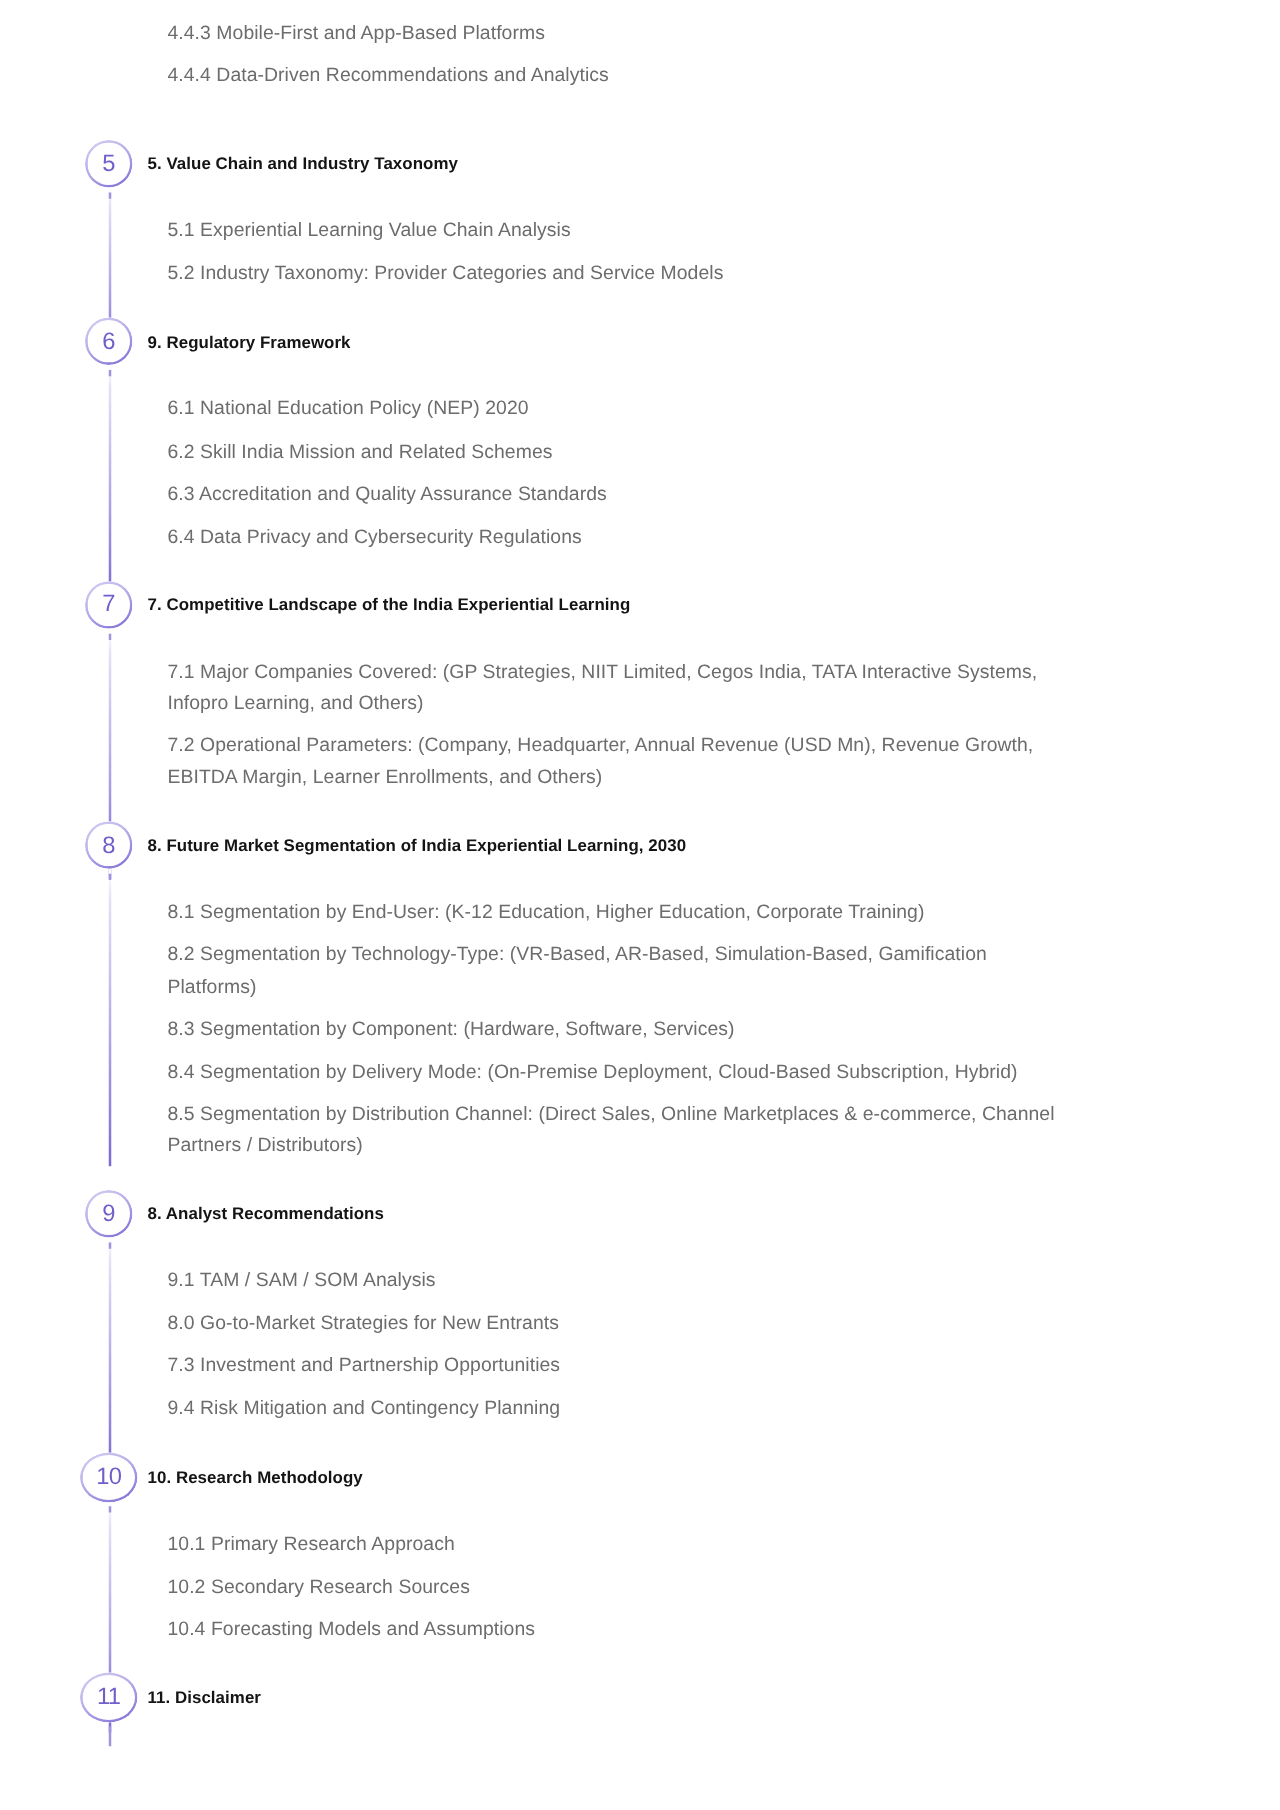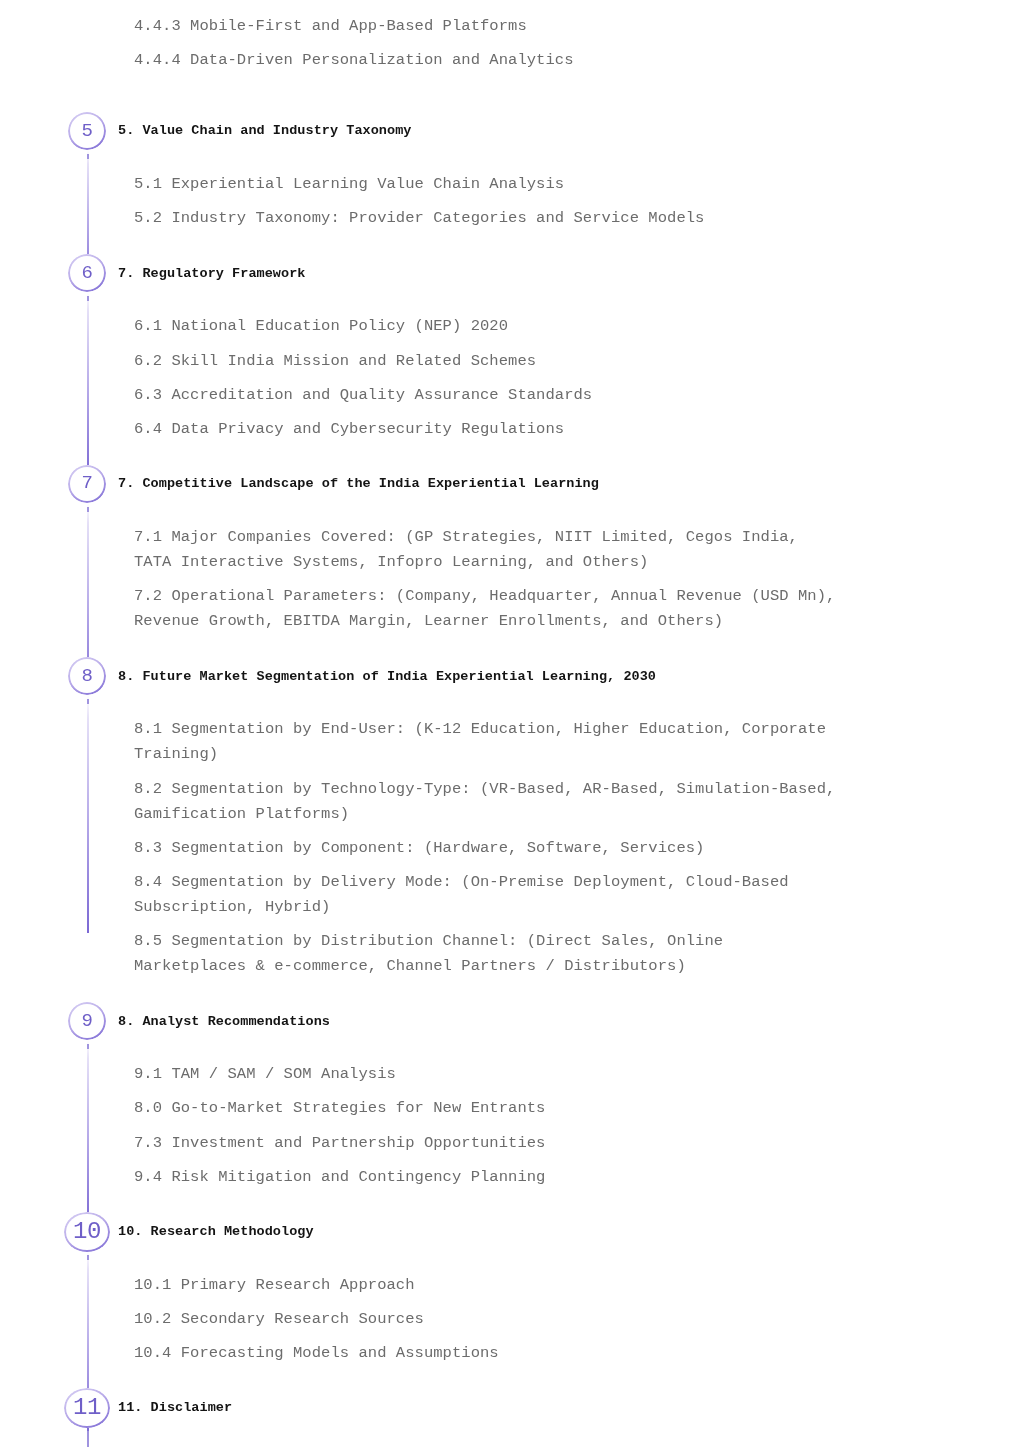--- a/index.html
+++ b/index.html
@@ -13,21 +13,20 @@
     position: relative;
     overflow: hidden;
     font-family: "Liberation Sans", sans-serif;
     -webkit-font-smoothing: antialiased;
   }
 
   
   #toc {
     position: relative;
     width: 888px;
-    font-family: Liberation Mono, monospace;
   }
 
   
   .orphan-block {
     padding-top: 0px;
   }
 
   
   .section {
     position: relative;
@@ -93,21 +92,21 @@
   .marker-num {
     position: relative;
     z-index: 1;
     font-size: 19px;
     font-weight: 400;
     color: #6f5fc8;
     letter-spacing: -0.2px;
     line-height: 1;
   }
   .marker.wide .marker-num {
-    font-size: 24px;
+    font-size: 19px;
     letter-spacing: -0.5px;
   }
 
   .sec-title {
     margin-left: 118px;
     font-size: 13.5px;
     font-weight: 700;
     color: #141414;
     letter-spacing: 0.05px;
     line-height: 1.3;
@@ -136,21 +135,21 @@
 </style>
 </head>
 <body>
 
 <div id="toc">
 
   <div class="orphan-block">
     <div class="spacer-sm"></div>
     <ul class="sub-list">
       <li class="sub-item">4.4.3 Mobile-First and App-Based Platforms</li>
-      <li class="sub-item">4.4.4 Data-Driven Personalization and Analytics</li>
+      <li class="sub-item">4.4.4 Data-Driven Recommendations and Analytics</li>
     </ul>
   </div>
 
   <div class="spacer-lg"></div>
 
   <div class="section">
     <div class="rail" style="top:38px;height:140px;"></div>
     <div class="rail-dash" style="top:42px;"></div>
     <div class="sec-head">
       <div class="marker">
@@ -167,21 +166,21 @@
 
   <div class="spacer-sm"></div>
 
   <div class="section">
     <div class="rail" style="top:38px;height:185px;"></div>
     <div class="rail-dash" style="top:42px;"></div>
     <div class="sec-head">
       <div class="marker">
         <span class="marker-num">6</span>
       </div>
-      <div class="sec-title">7. Regulatory Framework</div>
+      <div class="sec-title">9. Regulatory Framework</div>
     </div>
     <div class="spacer-md"></div>
     <ul class="sub-list">
       <li class="sub-item">6.1 National Education Policy (NEP) 2020</li>
       <li class="sub-item">6.2 Skill India Mission and Related Schemes</li>
       <li class="sub-item">6.3 Accreditation and Quality Assurance Standards</li>
       <li class="sub-item">6.4 Data Privacy and Cybersecurity Regulations</li>
     </ul>
   </div>
 

